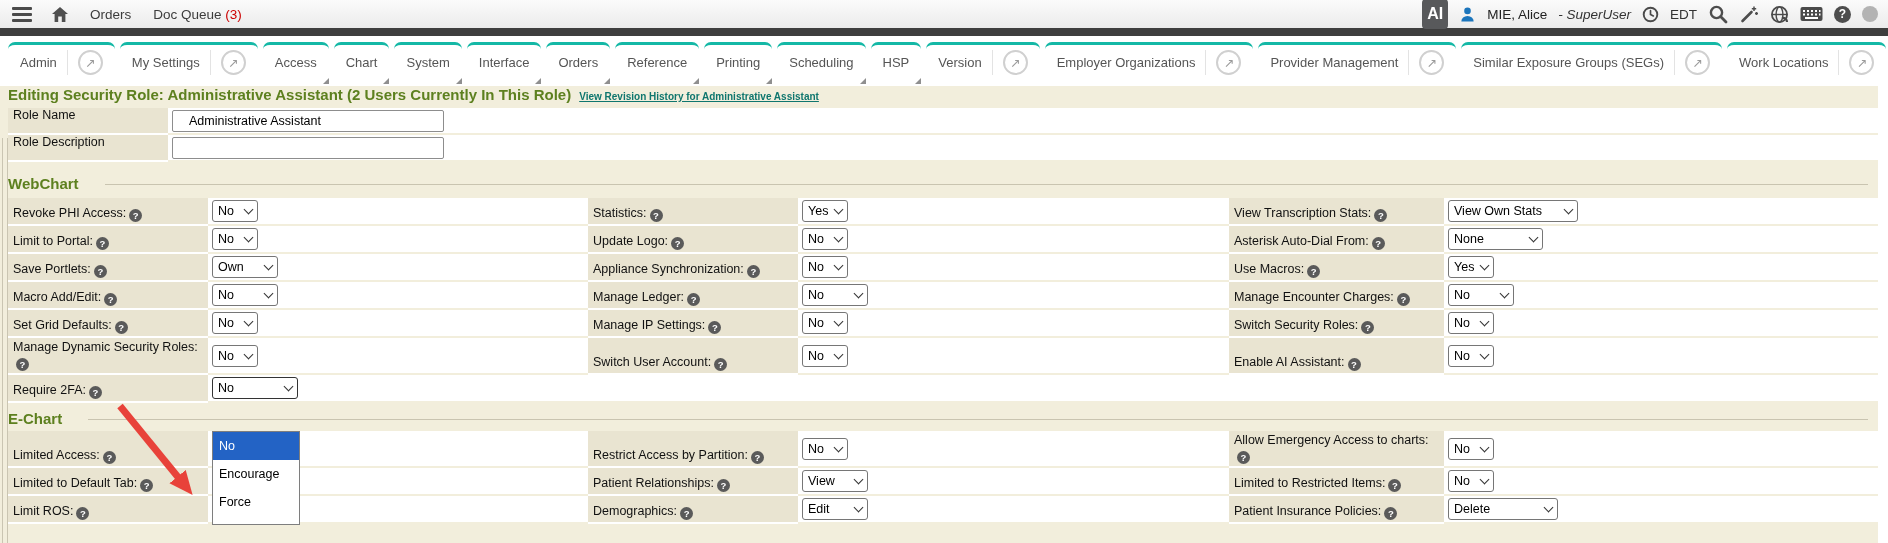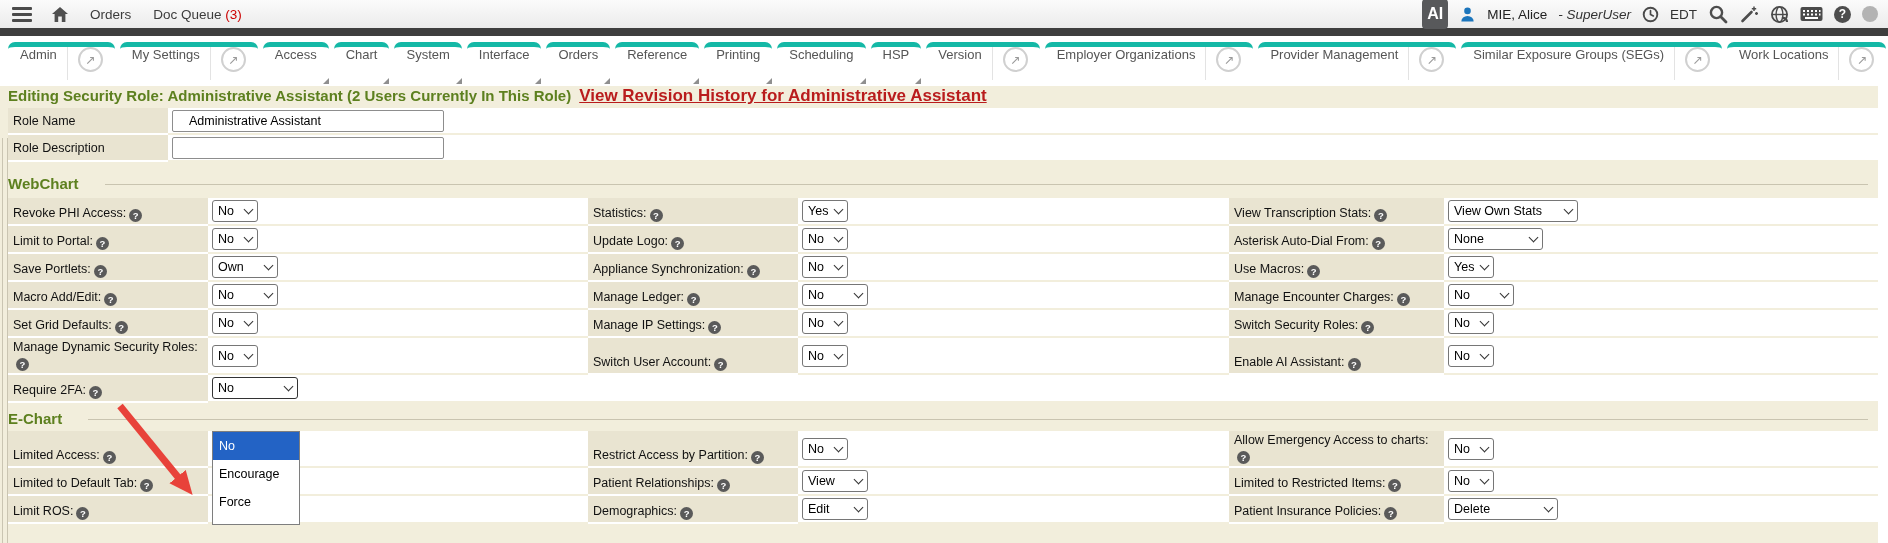--- a/index.html
+++ b/index.html
@@ -20,41 +20,41 @@
   .tz{color:#333}
   .circhelp{width:17px;height:17px;border-radius:50%;background:#4d4d4d;color:#fff;font-size:12px;
     font-weight:bold;display:inline-flex;align-items:center;justify-content:center}
   .graydot{width:16px;height:16px;border-radius:50%;background:#b3b3b3;display:inline-block}
   .icn{display:inline-flex;align-items:center}
   
   .darkbar{height:8px;background:#3e3e3e}
   
   .tabstrip{height:50px;background:#fff;box-sizing:border-box;padding:6px 0 0 8px;display:flex;
     gap:5px;align-items:flex-start;overflow:hidden}
-  .tab{height:38px;box-sizing:border-box;border-top:5px solid #14b8a6;border-radius:7px 7px 3px 3px;
-    background:#fff;display:inline-flex;padding:0 12px;font-size:13px;color:#555;
+  .tab{height:38px;box-sizing:border-box;border-top:3px solid #14b8a6;border-radius:7px 7px 3px 3px;
+    background:#fff;display:inline-flex;align-items:center;padding:0 12px;font-size:13px;color:#555;
     position:relative;flex:none;cursor:pointer;white-space:nowrap}
   .tab.fold::after{content:"";position:absolute;right:0;bottom:-4px;width:0;height:0;
     border-style:solid;border-width:0 0 6px 6px;border-color:transparent transparent #8f8f8f transparent}
   .pop{margin-left:10px;padding-left:10px;border-left:1px solid #e3e3e3;display:inline-flex}
   .pop b{width:21px;height:21px;border:2px solid #d0d0d0;border-radius:50%;color:#9a9a9a;
     font-weight:normal;font-size:12.5px;display:inline-flex;align-items:center;justify-content:center}
   
   #content{position:absolute;left:0;top:86px;width:1878px;height:457px;background:#f2eedc;
     overflow:hidden;font-size:12.5px;color:#111}
   #content::before{content:"";position:absolute;left:2px;top:52px;bottom:0;width:4px;
     border-left:1px solid #cac5b2;border-right:1px solid #cac5b2}
   .inner{position:absolute;left:8px;top:0;right:0}
   .heading{height:18px;display:flex;align-items:baseline;white-space:nowrap}
   .heading h1{font-size:15px;color:#5d801f;margin:0;display:inline;font-weight:bold}
-  .revlink{margin-left:8px;font-size:17px;font-weight:bold;color:#b91c1c;text-decoration:underline;cursor:pointer}
+  .revlink{margin-left:8px;font-size:10px;font-weight:bold;color:#0f766e;text-decoration:underline;cursor:pointer}
   
   .frm{margin-top:4px}
   .frow{display:flex;height:27px;box-sizing:border-box}
-  .flabel{width:160px;background:#e9e4d1;border-bottom:2px solid #fff;display:flex;align-items:center;
+  .flabel{width:160px;background:#e9e4d1;border-bottom:2px solid #fff;display:flex;
     padding-left:5px;box-sizing:border-box}
   .fval{flex:1;background:#fff;border-bottom:2px solid #f2eedc;display:flex;align-items:center;
     padding-left:4px;box-sizing:border-box}
   .tinput{width:238px;height:20px;border:1px solid #8d8d8d;border-radius:2px;font-size:12.5px;
     font-family:inherit;padding:0 16px}
   
   .sec{display:flex;align-items:center;gap:26px;height:36px;box-sizing:border-box;padding-top:6px}
   .sec.small{height:28px;padding-top:2px}
   .sec .st{font-size:15px;font-weight:bold;color:#5d801f;white-space:nowrap}
   .sec .rule{flex:1;border-top:1px solid #c9c4b0;margin-right:10px;margin-top:2px}

